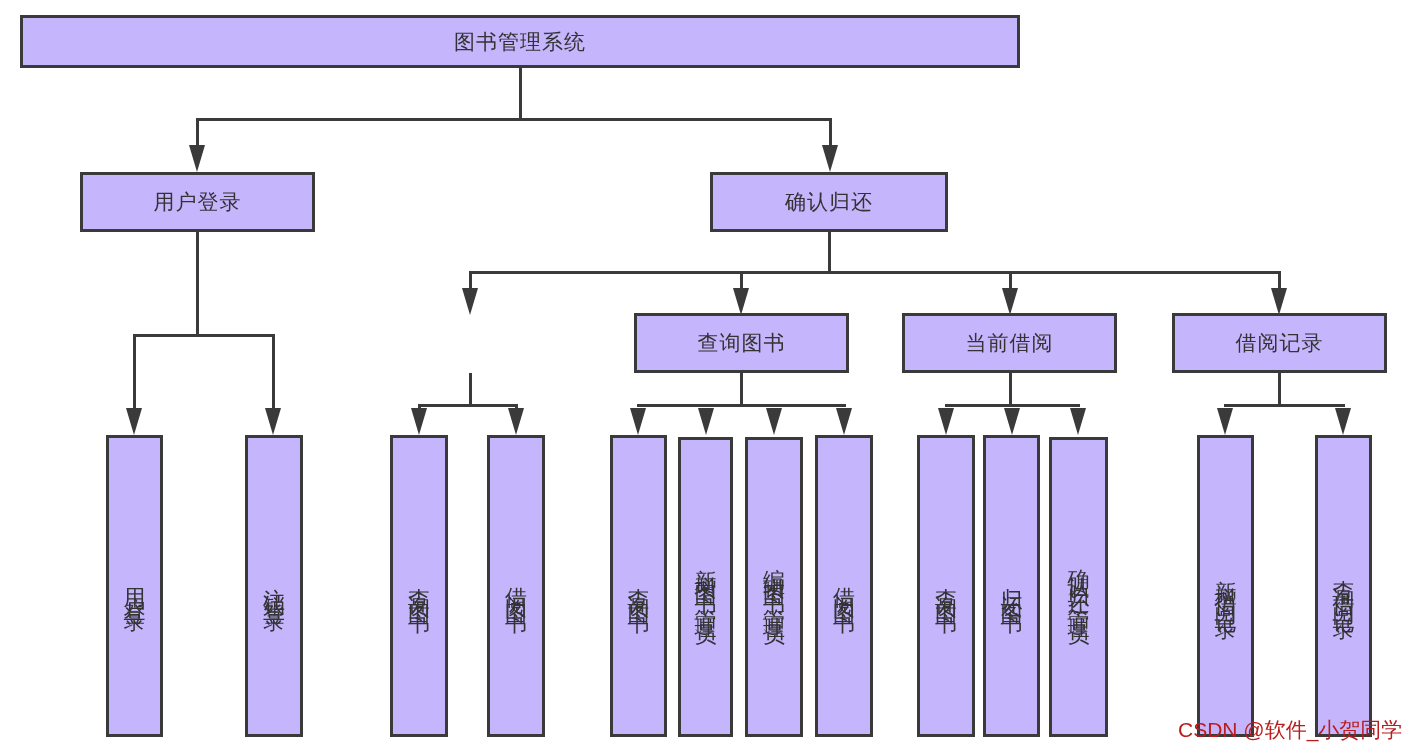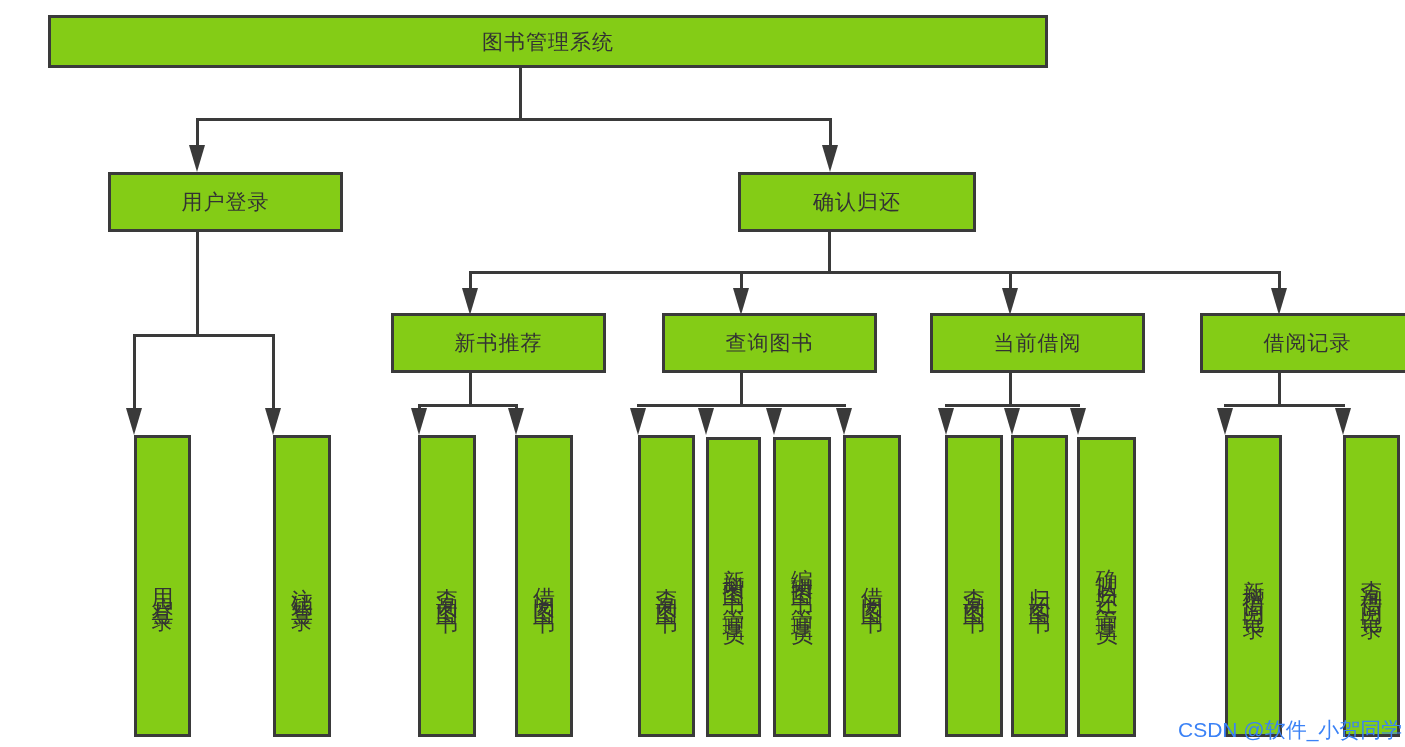--- a/index.html
+++ b/index.html
@@ -1,33 +1,33 @@
 <!DOCTYPE html>
 <html><head>
 <meta charset="utf-8">
 <style>
   html,body { margin:0; padding:0; background:#ffffff; }
   body { width:1405px; height:747px; font-family:"Liberation Sans", sans-serif; }
   .canvas { position:relative; width:1405px; height:747px; background:#ffffff; overflow:hidden; }
 
   .box { position:absolute; box-sizing:border-box; border:3px solid #3a3a3a;
-         background:#84cc16; display:flex; align-items:center; justify-content:center;
-         color:#333333;margin-left:28px; }
+         background:#c4b5fd; display:flex; align-items:center; justify-content:center;
+         color:#333333; }
   .hbox .lbl { font-size:21px; letter-spacing:1px; white-space:nowrap; }
   .vbox .lbl { writing-mode:vertical-rl; text-orientation:mixed; font-size:22px;
                letter-spacing:8px; line-height:1; white-space:nowrap; }
 
   .hl { position:absolute; height:3px; background:#3a3a3a; }
   .vl { position:absolute; width:3px;  background:#3a3a3a; }
   .arw { position:absolute; width:0; height:0;
          border-left:8px solid transparent; border-right:8px solid transparent;
          border-top:27px solid #3a3a3a; margin-left:-8px; }
 
   .watermark { position:absolute; left:1178px; top:716px; font-size:21px;
-               color:#3b82f6; white-space:nowrap; }
+               color:#b91c1c; white-space:nowrap; }
 </style>
 </head>
 <body>
 
 <div class="canvas">
 
   <div class="box hbox" style="left:20px;top:15px;width:1000px;height:53px">
     <span class="lbl">图书管理系统</span>
   </div>
 
@@ -56,23 +56,20 @@
   <div class="hl" style="left:469px;top:271px;width:812px"></div>
   <div class="vl" style="left:469px;top:271px;height:22px"></div>
   <div class="vl" style="left:740px;top:271px;height:22px"></div>
   <div class="vl" style="left:1009px;top:271px;height:22px"></div>
   <div class="vl" style="left:1278px;top:271px;height:22px"></div>
   <div class="arw" style="left:470px;top:288px"></div>
   <div class="arw" style="left:741px;top:288px"></div>
   <div class="arw" style="left:1010px;top:288px"></div>
   <div class="arw" style="left:1279px;top:288px"></div>
 
-  <div class="box hbox" style="left:363px;top:313px;width:215px;height:60px">
-    <span class="lbl">新书推荐</span>
-  </div>
   <div class="box hbox" style="left:634px;top:313px;width:215px;height:60px">
     <span class="lbl">查询图书</span>
   </div>
   <div class="box hbox" style="left:902px;top:313px;width:215px;height:60px">
     <span class="lbl">当前借阅</span>
   </div>
   <div class="box hbox" style="left:1172px;top:313px;width:215px;height:60px">
     <span class="lbl">借阅记录</span>
   </div>
 

